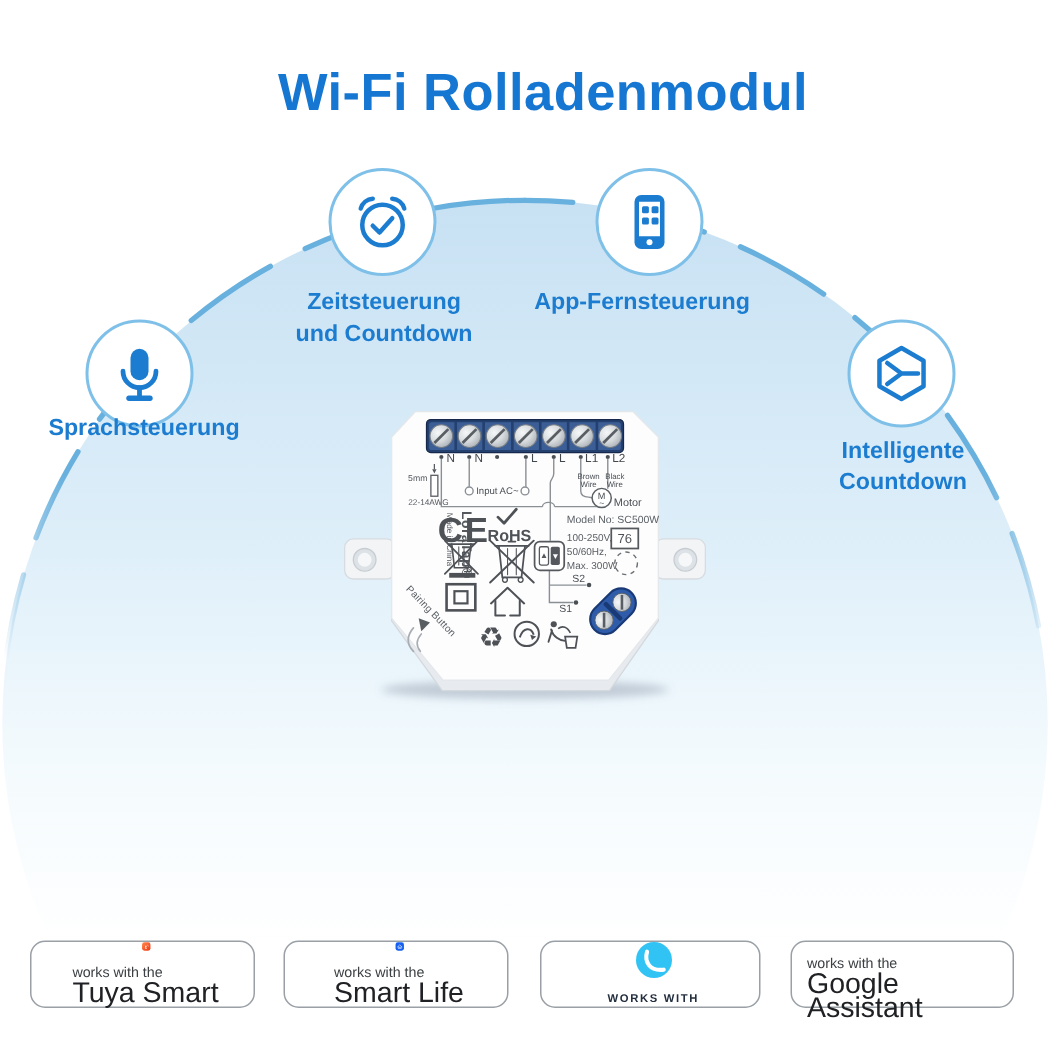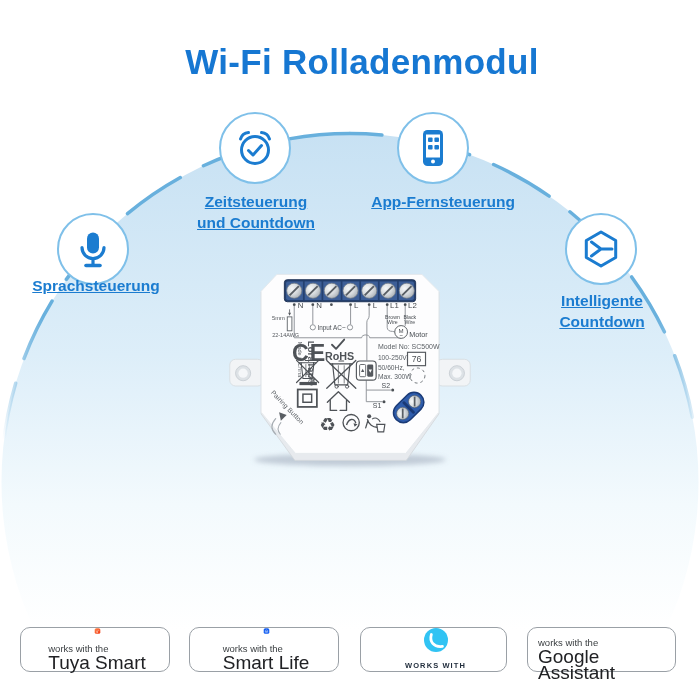--- a/index.html
+++ b/index.html
@@ -4,21 +4,21 @@
 <style>
   html,body{margin:0;padding:0;background:#fff;}
   .stage{position:relative;width:700px;height:700px;background:#ffffff;overflow:hidden;
          font-family:"Liberation Sans", sans-serif;}
   .stage svg{display:block;}
   .bg{position:absolute;left:0;top:0;}
   .title{position:absolute;left:0;top:30px;width:700px;margin:12px;text-align:center;
          font-size:35px;font-weight:800;letter-spacing:.3px;color:#1677d2;}
   .fc{position:absolute;width:72px;height:72px;border-radius:50%;background:#fff;
       border:2.5px solid #7fc0e9;box-sizing:border-box;display:flex;align-items:center;justify-content:center;}
-  .flabel{position:absolute;text-align:center;font-size:15.5px;line-height:21px;font-weight:700;color:#1b7cd0;text-decoration:underline;}
+  .flabel{position:absolute;text-align:center;font-size:15.5px;line-height:21px;font-weight:700;color:#1b7cd0;}
   .device-svg{position:absolute;left:120px;top:264px;}
   .badge{position:absolute;top:627px;height:45px;background:#fff;border:1.5px solid #9aa0a6;
          border-radius:10px;display:flex;align-items:center;box-sizing:border-box;
          padding:0 6px 0 10px;gap:9px;flex-direction:column;}
   .btxt{display:flex;flex-direction:column;justify-content:center;}
   .b1{font-size:9.5px;line-height:12px;color:#3c4043;}
   .b2{font-size:19px;line-height:16px;color:#202124;}
   .b1a{font-size:7.5px;line-height:10px;font-weight:bold;letter-spacing:1.1px;color:#232f3e;}
   .b2a{font-size:16px;line-height:17px;color:#232f3e;}
 </style>
@@ -66,21 +66,21 @@
     <svg width="44" height="44" viewBox="0 0 44 44">
       <rect x="12" y="4" width="20" height="36" rx="4.5" fill="#1b7cd0"></rect>
       <rect x="15" y="8.5" width="14" height="23" fill="#ffffff"></rect>
       <rect x="17" y="11.5" width="4.6" height="4.6" rx="1" fill="#1b7cd0"></rect>
       <rect x="23.4" y="11.5" width="4.6" height="4.6" rx="1" fill="#1b7cd0"></rect>
       <rect x="17" y="19" width="4.6" height="4.6" rx="1" fill="#1b7cd0"></rect>
       <rect x="23.4" y="19" width="4.6" height="4.6" rx="1" fill="#1b7cd0"></rect>
       <circle cx="22" cy="35.5" r="2" fill="#ffffff"></circle>
     </svg>
   </div>
-  <div class="flabel" style="left:315px;top:191px;width:200px;text-align:right;">
+  <div class="flabel" style="left:328px;top:191px;width:200px;">
     <div>App-Fernsteuerung</div>
     <div></div>
   </div>
 
   <div class="fc" style="left:57px;top:213px;">
     <svg width="44" height="44" viewBox="0 0 44 44">
       <rect x="16" y="5.5" width="12" height="21" rx="6" fill="#1b7cd0"></rect>
       <path d="M11,20.5 a11,11 0 0 0 22,0" fill="none" stroke="#1b7cd0" stroke-width="3.2" stroke-linecap="round"></path>
       <line x1="22" y1="31.5" x2="22" y2="36.5" stroke="#1b7cd0" stroke-width="3.2" stroke-linecap="round"></line>
       <line x1="15" y1="38.5" x2="29" y2="38.5" stroke="#1b7cd0" stroke-width="3.6" stroke-linecap="round"></line>

